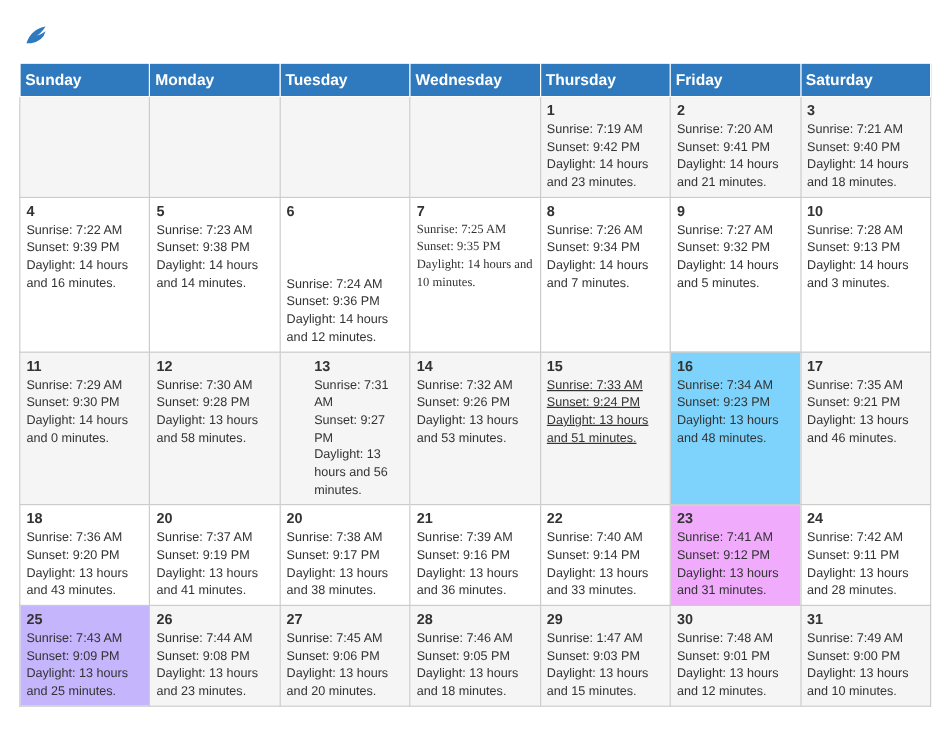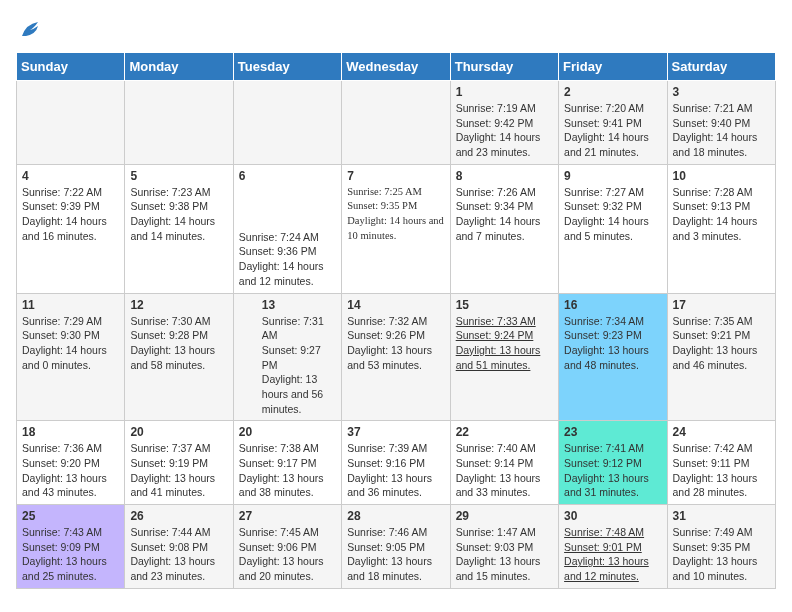--- a/index.html
+++ b/index.html
@@ -248,32 +248,32 @@
 Sunset: 9:19 PM
 Daylight: 13 hours and 41 minutes.</div>
         </td>
         <td style="background: rgb(255, 255, 255);">
           <span class="day-number">20</span>
           <div class="day-info" style="white-space: pre-line;">Sunrise: 7:38 AM
 Sunset: 9:17 PM
 Daylight: 13 hours and 38 minutes.</div>
         </td>
         <td style="background: rgb(255, 255, 255);">
-          <span class="day-number">37</span>
+          <span class="day-number">21</span>
           <div class="day-info" style="white-space: pre-line;">Sunrise: 7:39 AM
 Sunset: 9:16 PM
 Daylight: 13 hours and 36 minutes.</div>
         </td>
         <td style="background: rgb(255, 255, 255);">
           <span class="day-number">22</span>
           <div class="day-info" style="white-space: pre-line;">Sunrise: 7:40 AM
 Sunset: 9:14 PM
 Daylight: 13 hours and 33 minutes.</div>
         </td>
-        <td style="background: #5eead4;">
+        <td style="background: #f0abfc;">
           <span class="day-number">23</span>
           <div class="day-info" style="white-space: pre-line;">Sunrise: 7:41 AM
 Sunset: 9:12 PM
 Daylight: 13 hours and 31 minutes.</div>
         </td>
         <td style="background: rgb(255, 255, 255);">
           <span class="day-number">24</span>
           <div class="day-info" style="white-space: pre-line;">Sunrise: 7:42 AM
 Sunset: 9:11 PM
 Daylight: 13 hours and 28 minutes.</div>
@@ -305,25 +305,25 @@
 Daylight: 13 hours and 18 minutes.</div>
         </td>
         <td style="background: rgb(245, 245, 245);">
           <span class="day-number">29</span>
           <div class="day-info" style="white-space: pre-line;">Sunrise: 1:47 AM
 Sunset: 9:03 PM
 Daylight: 13 hours and 15 minutes.</div>
         </td>
         <td style="background: rgb(245, 245, 245);">
           <span class="day-number">30</span>
-          <div class="day-info" style="white-space: pre-line; text-decoration: underline;">Sunrise: 7:48 AM
+          <div class="day-info" style="white-space: pre-line;">Sunrise: 7:48 AM
 Sunset: 9:01 PM
 Daylight: 13 hours and 12 minutes.</div>
         </td>
         <td style="background: rgb(245, 245, 245);">
           <span class="day-number">31</span>
           <div class="day-info" style="white-space: pre-line;">Sunrise: 7:49 AM
-Sunset: 9:35 PM
+Sunset: 9:00 PM
 Daylight: 13 hours and 10 minutes.</div>
         </td>
       </tr>
     </tbody>
 </table>
 
 </body></html>

